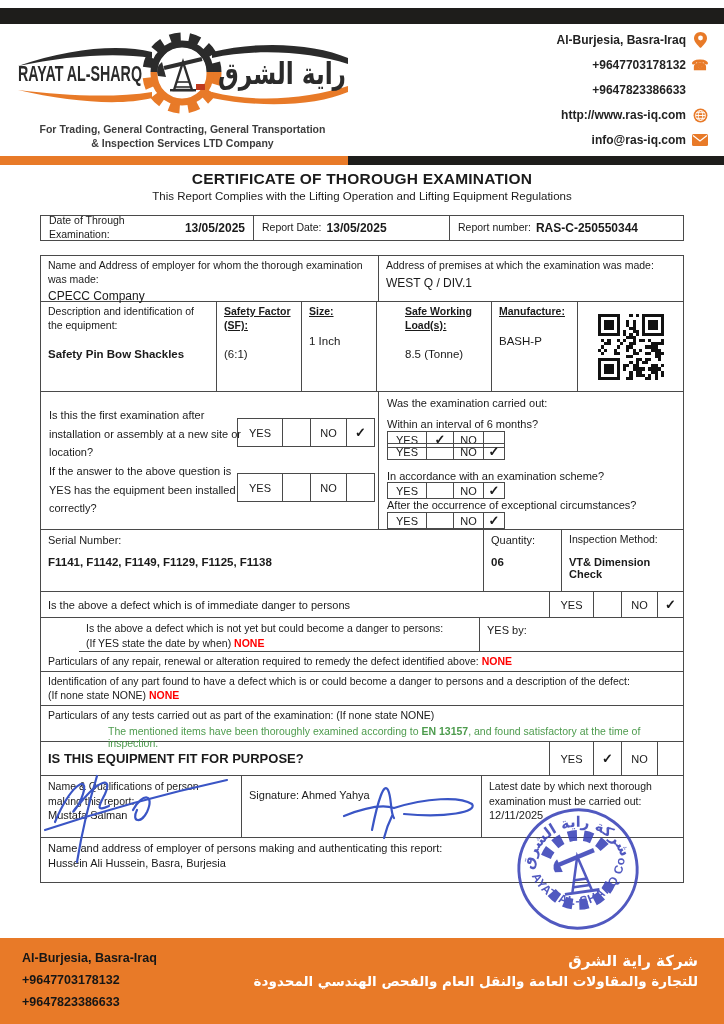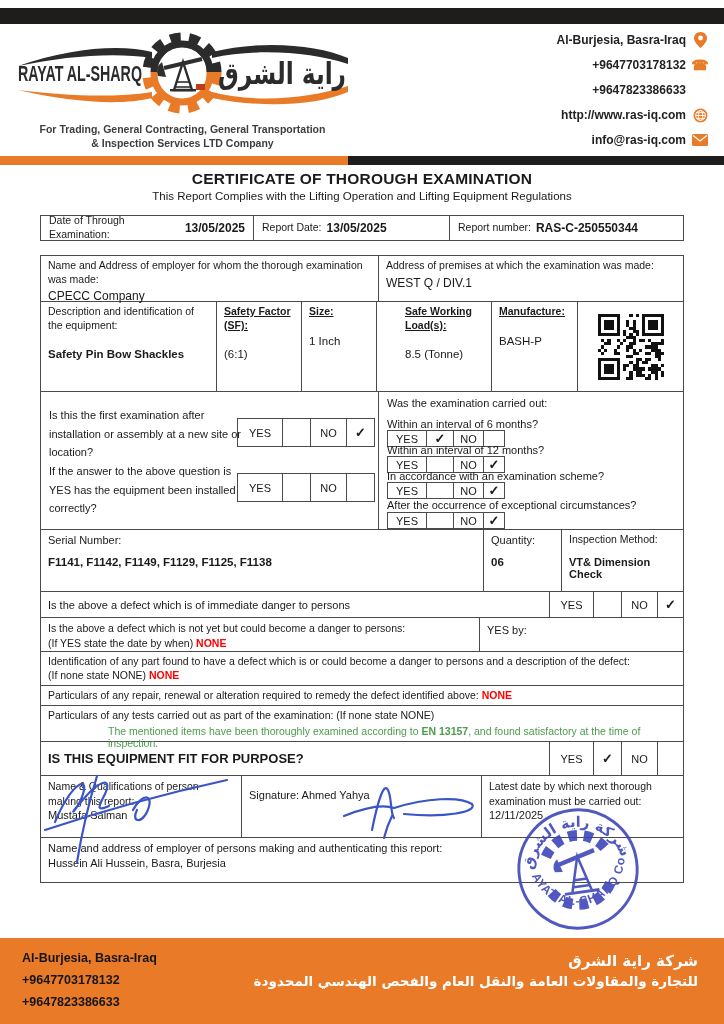--- a/index.html
+++ b/index.html
@@ -76,21 +76,21 @@
   .rowD{height:62px;}
   .cD1{flex:1;} .cD2{width:78px;} .cD3{width:122px;}
   .rowD .val{font-weight:bold; font-size:11.5px; margin-top:9px;}
   .cD3 .val{font-size:11px;}
 
   .rowE{height:26px; font-size:11px;}
   .cE1{flex:1; display:flex; align-items:center;}
   .ecell{display:flex; align-items:center; justify-content:center; border-left:1px solid var(--border); padding:0;}
   .eYES{width:44px;} .eM1{width:28px;} .eNO{width:36px;} .eM2{width:26px;}
 
-  .rowF{height:34px;}
+  .rowF{height:34px;margin-left:38px;}
   .cF1{flex:1;} .cF2{width:204px; font-size:11px; padding-top:6px;}
   .rowF .lbl{line-height:1.45;}
 
   .rowG{height:20px;} .rowG .cell{width:100%;}
   .rowH{height:34px;} .rowH .cell{width:100%;}
   .rowI{height:36px;} .rowI .cell{width:100%;}
   .none{color:var(--red); font-weight:bold;}
   .greenline{color:var(--green); font-size:10.5px; margin-top:2px; padding-left:60px;}
   .greenline b{font-weight:bold;}
 
@@ -417,21 +417,20 @@
       <div class="subrow" style="height:26px;">
         <div class="q">Within an interval of 6 months?</div>
         <div class="sgrid">
           <span>YES</span>
           <span class="check">✓</span>
           <span>NO</span>
           <span class="check"></span>
         </div>
       </div>
       <div class="subrow" style="height:26px;">
-        <div class="q">Within an interval of 12 months?</div>
         <div class="sgrid">
           <span>YES</span>
           <span class="check"></span>
           <span>NO</span>
           <span class="check">✓</span>
         </div>
       </div>
       <div class="subrow" style="height:30px;">
         <div class="q">In accordance with an examination scheme?</div>
         <div class="sgrid">
@@ -477,29 +476,29 @@
   </div>
 
   <div class="row rowF">
     <div class="cell cF1">
       <div class="lbl">Is the above a defect which is not yet but could become a danger to persons:</div>
       <div class="lbl"><span>(If YES state the date by when) </span><span class="none">NONE</span></div>
     </div>
     <div class="cell cF2">YES by:</div>
   </div>
 
+  <div class="row rowG">
+    <div class="cell lbl"><span>Particulars of any repair, renewal or alteration required to remedy the defect identified above: </span><span class="none">NONE</span></div>
+  </div>
+
   <div class="row rowH">
     <div class="cell">
       <div class="lbl">Identification of any part found to have a defect which is or could become a danger to persons and a description of the defect:</div>
       <div class="lbl"><span>(If none state NONE) </span><span class="none">NONE</span></div>
     </div>
-  </div>
-
-  <div class="row rowG">
-    <div class="cell lbl"><span>Particulars of any repair, renewal or alteration required to remedy the defect identified above: </span><span class="none">NONE</span></div>
   </div>
 
   <div class="row rowI">
     <div class="cell">
       <div class="lbl">Particulars of any tests carried out as part of the examination: (If none state NONE)</div>
       <div class="greenline"><span>The mentioned items have been thoroughly examined according to </span><b>EN 13157</b><span>, and found satisfactory at the time of inspection.</span></div>
     </div>
   </div>
 
   <div class="row rowJ">

